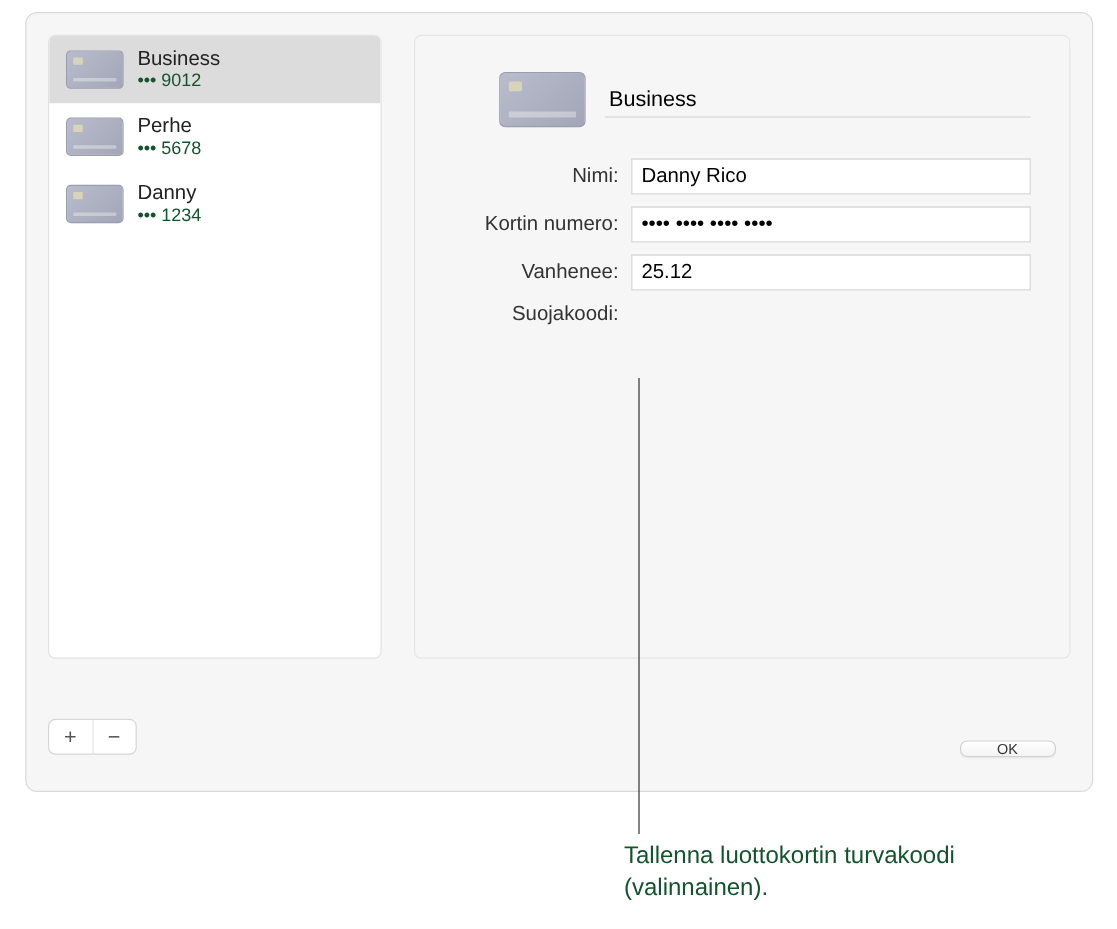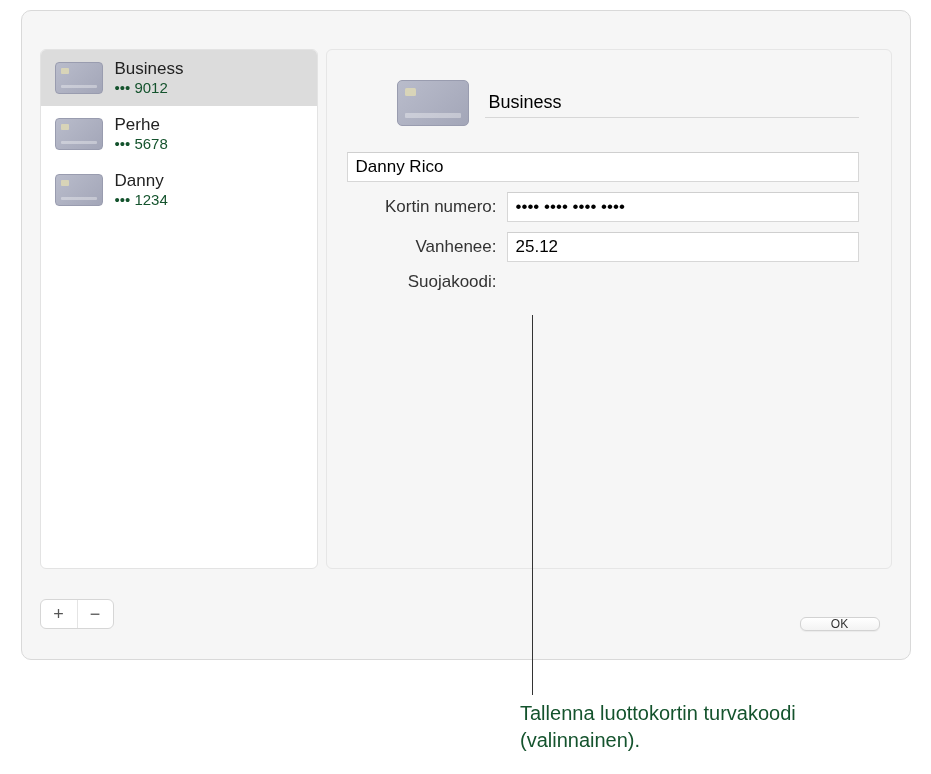--- a/index.html
+++ b/index.html
@@ -22,23 +22,22 @@
     width: 890px;
     height: 650px;
     border: 1px solid #d9d9d9;
     border-radius: 10px;
     background: #f6f6f6;
     position: relative;
     padding: 18px;
   }
   .content-row {
     display: flex;
-    gap: 8px;
+    gap: 27px;
     height: 540px;
-    margin-top: 20px;
   }
   .sidebar {
     width: 278px;
     height: 520px;
     background: #fff;
     border: 1px solid #e3e3e3;
     border-radius: 6px;
     overflow: hidden;
   }
   .sidebar-item {
@@ -244,20 +243,21 @@
         </div>
       </div>
 
       <div class="detail">
         <div class="detail-header">
           <div class="card-large"></div>
           <input class="title-input" value="Business" style="">
         </div>
 
         <div class="form-row">
+          <div class="form-label">Nimi:</div>
           <input class="form-input" value="Danny Rico" style="">
         </div>
         <div class="form-row">
           <div class="form-label">Kortin numero:</div>
           <input class="form-input" value="•••• •••• •••• ••••" style="">
         </div>
         <div class="form-row">
           <div class="form-label">Vanhenee:</div>
           <input class="form-input" value="25.12" style="">
         </div>

